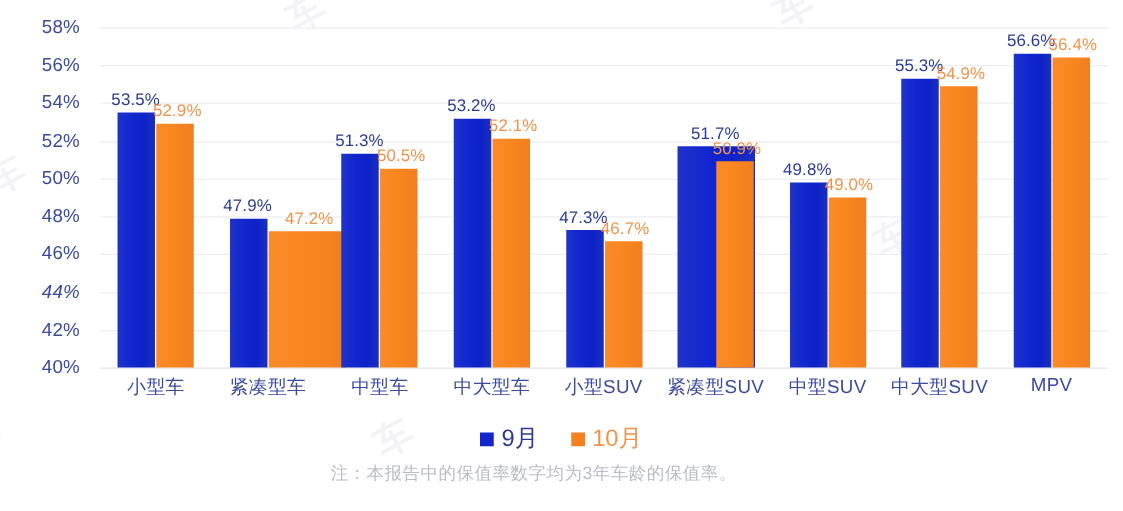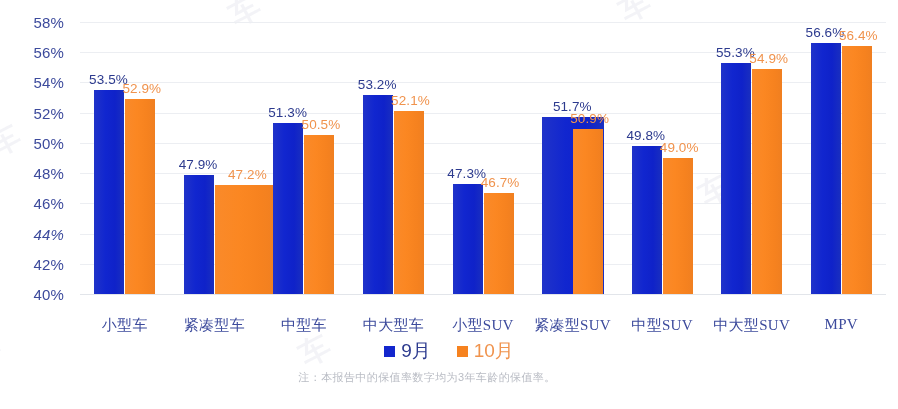--- a/index.html
+++ b/index.html
@@ -119,24 +119,23 @@
   .bar.oct .vlabel {
     color: #f0934d;
     left: 50%;
     transform: translateX(-46%);
   }
 
   
   #xlabels {
     position: absolute;
     left: 80px;
-    top: 316px;
+    top: 300px;
     width: 806px;
     height: 24px;
-    font-family: Liberation Serif, serif;
   }
   .xlabel {
     position: absolute;
     top: 0;
     transform: translateX(-50%);
     font-size: 15px;
     color: #3c4a9c;
     white-space: nowrap;
     letter-spacing: .3px;
   }
@@ -168,21 +167,21 @@
   .legend-item.sep .legend-text { color: #2c3a8e; }
   .legend-item.oct .legend-text { color: #f0934d; }
 
   
   #footnote {
     position: absolute;
     left: 0;
     top: 370px;
     width: 854px;
     text-align: center;
-    font-size: 11px;
+    font-size: 14px;
     color: #b9bcc4;
     letter-spacing: .4px;
   }
 </style>
 </head>
 <body>
 
 <div id="chart-root">
 
   <span class="watermark wm1">车</span>

